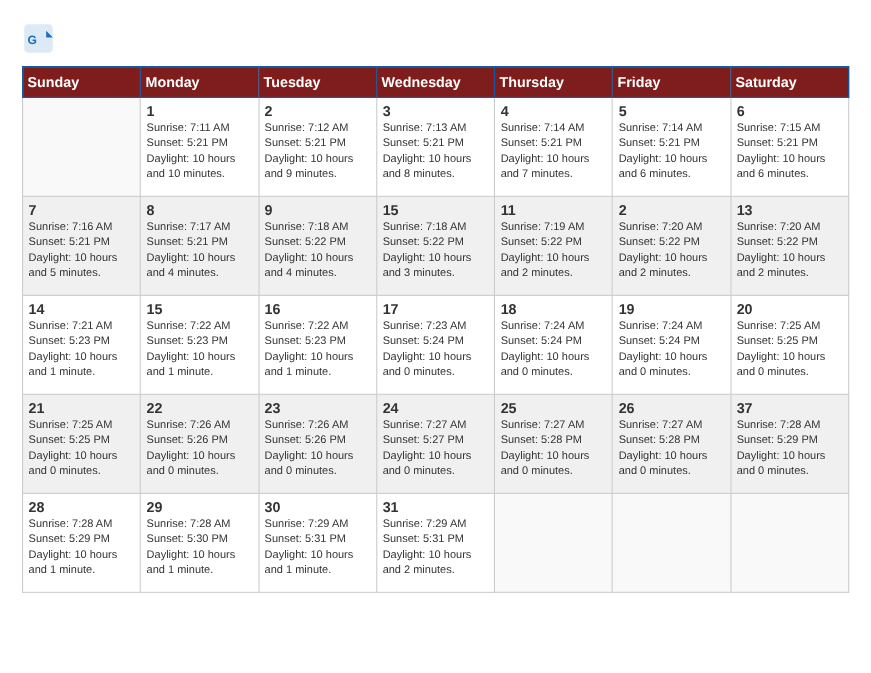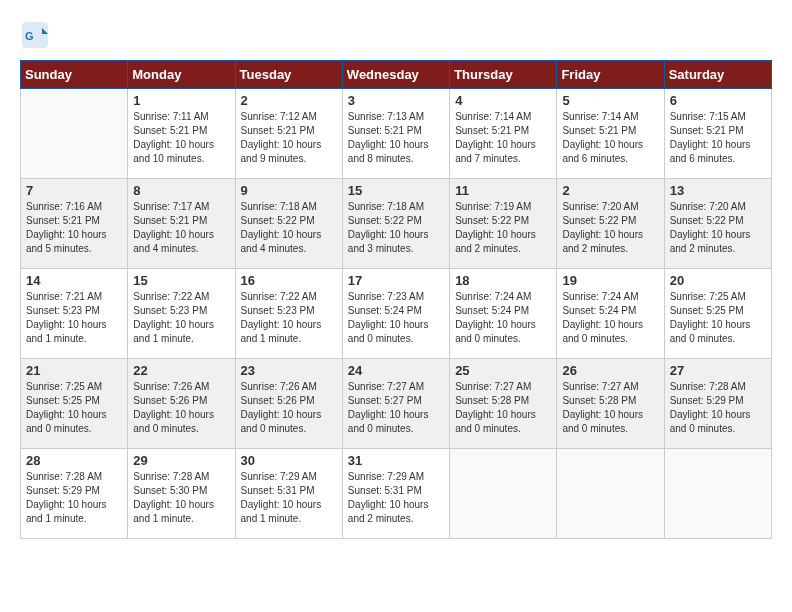--- a/index.html
+++ b/index.html
@@ -229,21 +229,21 @@
         </td>
         <td>
           <span class="day-number">25</span>
           <div class="day-info">Sunrise: 7:27 AM<br>Sunset: 5:28 PM<br>Daylight: 10 hours<br>and 0 minutes.</div>
         </td>
         <td>
           <span class="day-number">26</span>
           <div class="day-info">Sunrise: 7:27 AM<br>Sunset: 5:28 PM<br>Daylight: 10 hours<br>and 0 minutes.</div>
         </td>
         <td>
-          <span class="day-number">27</span>
+          <span class="day-number">37</span>
           <div class="day-info">Sunrise: 7:28 AM<br>Sunset: 5:29 PM<br>Daylight: 10 hours<br>and 0 minutes.</div>
         </td>
       </tr>
       <tr class="row-white">
         <td>
           <span class="day-number">28</span>
           <div class="day-info">Sunrise: 7:28 AM<br>Sunset: 5:29 PM<br>Daylight: 10 hours<br>and 1 minute.</div>
         </td>
         <td>
           <span class="day-number">29</span>

